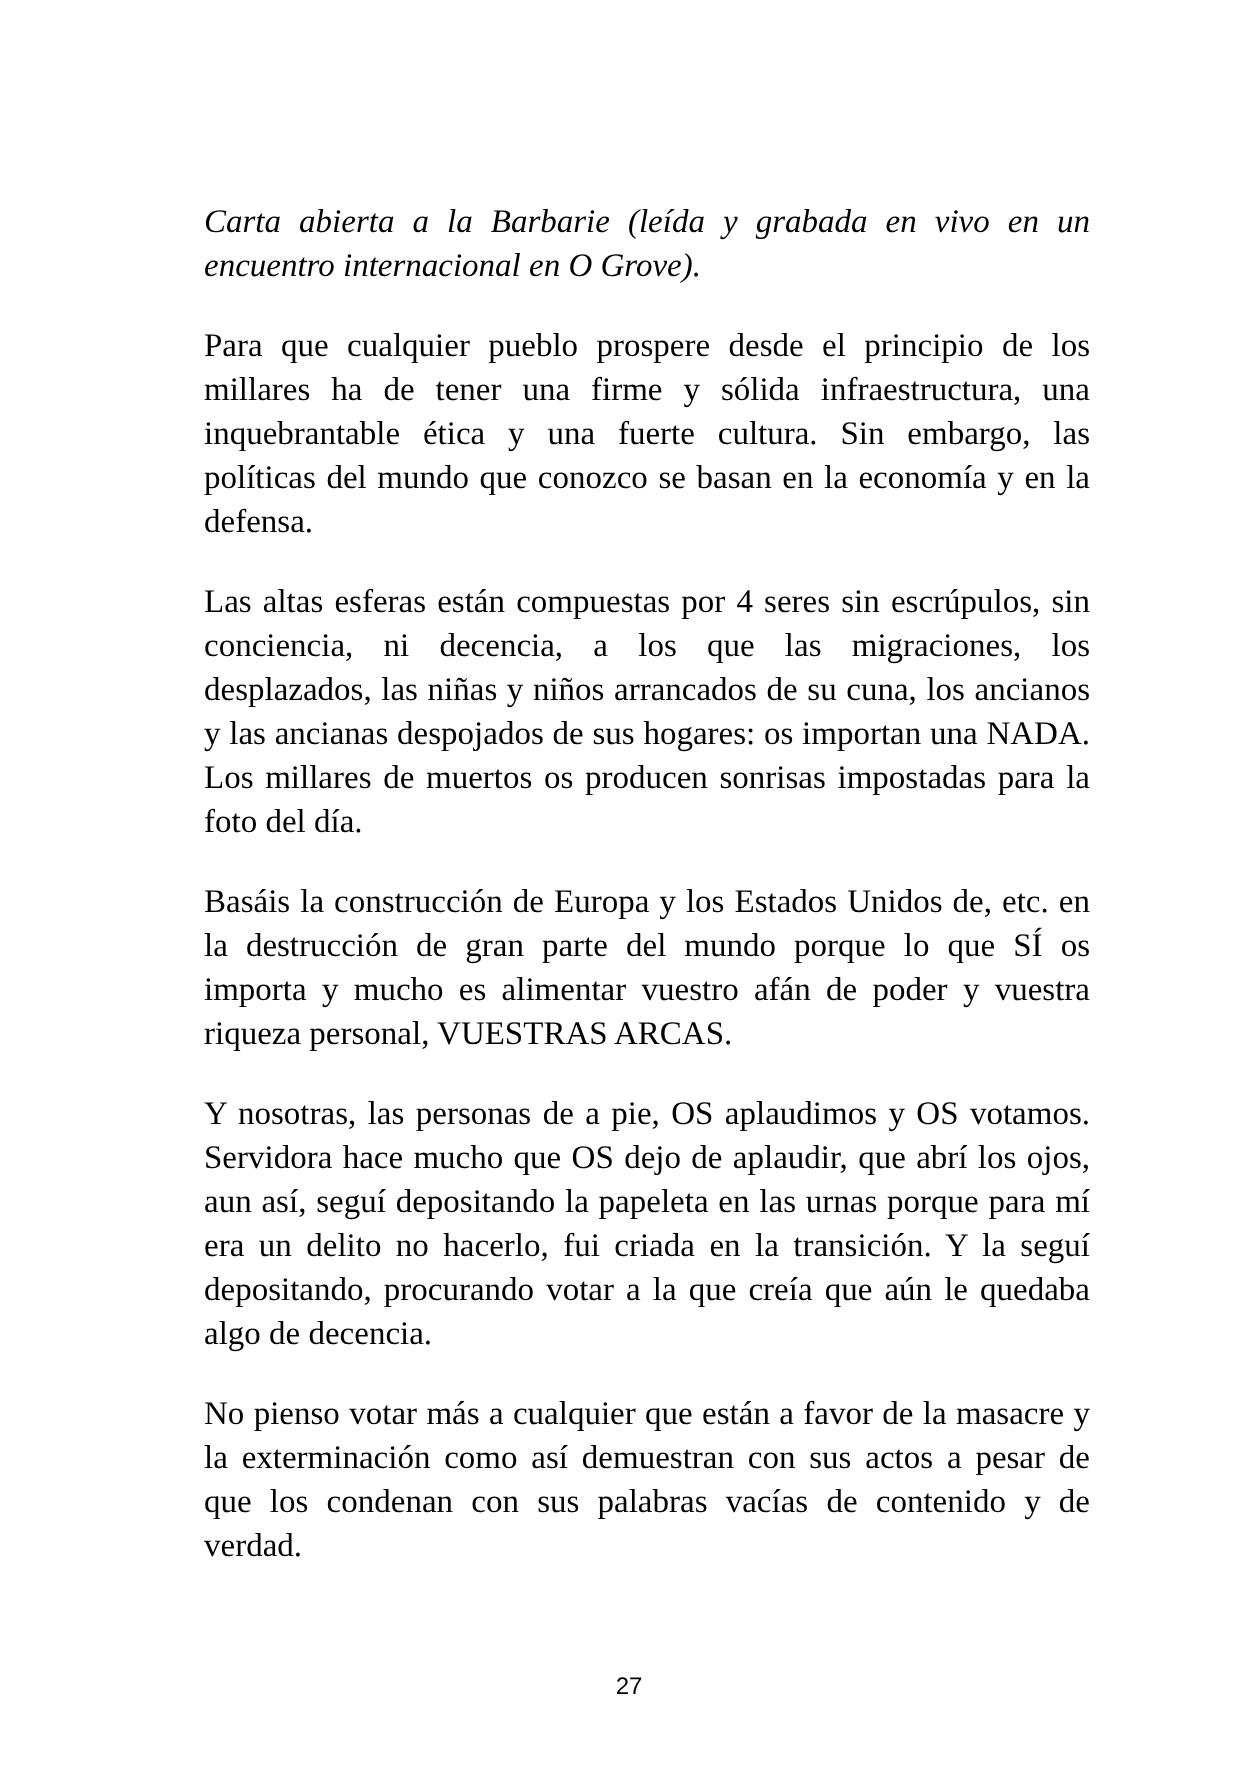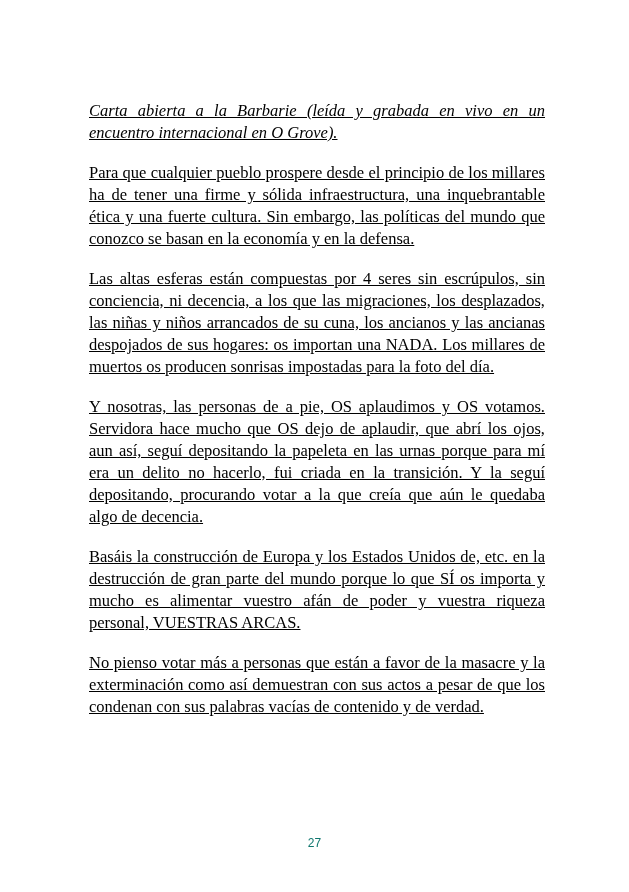--- a/index.html
+++ b/index.html
@@ -19,45 +19,44 @@
   .text-block {
     position: absolute;
     left: 85px;
     top: 100px;
     width: 460px;
     font-size: 16.5px;
     line-height: 22px;
     text-align: justify;
   }
   .text-block p {
-    margin: 0 0 18px 4px;
+    margin: 0 0 18px 17px;
     padding: 0;
-    text-decoration: underline;
   }
   .heading {
     font-style: italic;
   }
   .folio {
     position: absolute;
     left: 0;
     right: 0;
     top: 836px;
     text-align: center;
     font-family: "Liberation Sans", sans-serif;
     font-size: 12px;
     line-height: 14px;
-    color: #0f766e;
+    color: #000000;
   }
 </style>
 </head>
 <body>
 
 <div class="page">
   <div class="text-block">
     <p class="heading">Carta abierta a la Barbarie (leída y grabada en vivo en un encuentro internacional en O Grove).</p>
     <p>Para que cualquier pueblo prospere desde el principio de los millares ha de tener una firme y sólida infraestructura, una inquebrantable ética y una fuerte cultura. Sin embargo, las políticas del mundo que conozco se basan en la economía y en la defensa.</p>
     <p>Las altas esferas están compuestas por 4 seres sin escrúpulos, sin conciencia, ni decencia, a los que las migraciones, los desplazados, las niñas y niños arrancados de su cuna, los ancianos y las ancianas despojados de sus hogares: os importan una NADA. Los millares de muertos os producen sonrisas impostadas para la foto del día.</p>
+    <p>Basáis la construcción de Europa y los Estados Unidos de, etc. en la destrucción de gran parte del mundo porque lo que SÍ os importa y mucho es alimentar vuestro afán de poder y vuestra riqueza personal, VUESTRAS ARCAS.</p>
     <p>Y nosotras, las personas de a pie, OS aplaudimos y OS votamos. Servidora hace mucho que OS dejo de aplaudir, que abrí los ojos, aun así, seguí depositando la papeleta en las urnas porque para mí era un delito no hacerlo, fui criada en la transición. Y la seguí depositando, procurando votar a la que creía que aún le quedaba algo de decencia.</p>
-    <p>Basáis la construcción de Europa y los Estados Unidos de, etc. en la destrucción de gran parte del mundo porque lo que SÍ os importa y mucho es alimentar vuestro afán de poder y vuestra riqueza personal, VUESTRAS ARCAS.</p>
-    <p>No pienso votar más a personas que están a favor de la masacre y la exterminación como así demuestran con sus actos a pesar de que los condenan con sus palabras vacías de contenido y de verdad.</p>
+    <p>No pienso votar más a cualquier que están a favor de la masacre y la exterminación como así demuestran con sus actos a pesar de que los condenan con sus palabras vacías de contenido y de verdad.</p>
   </div>
   <div class="folio">27</div>
 </div>
 
 </body></html>

